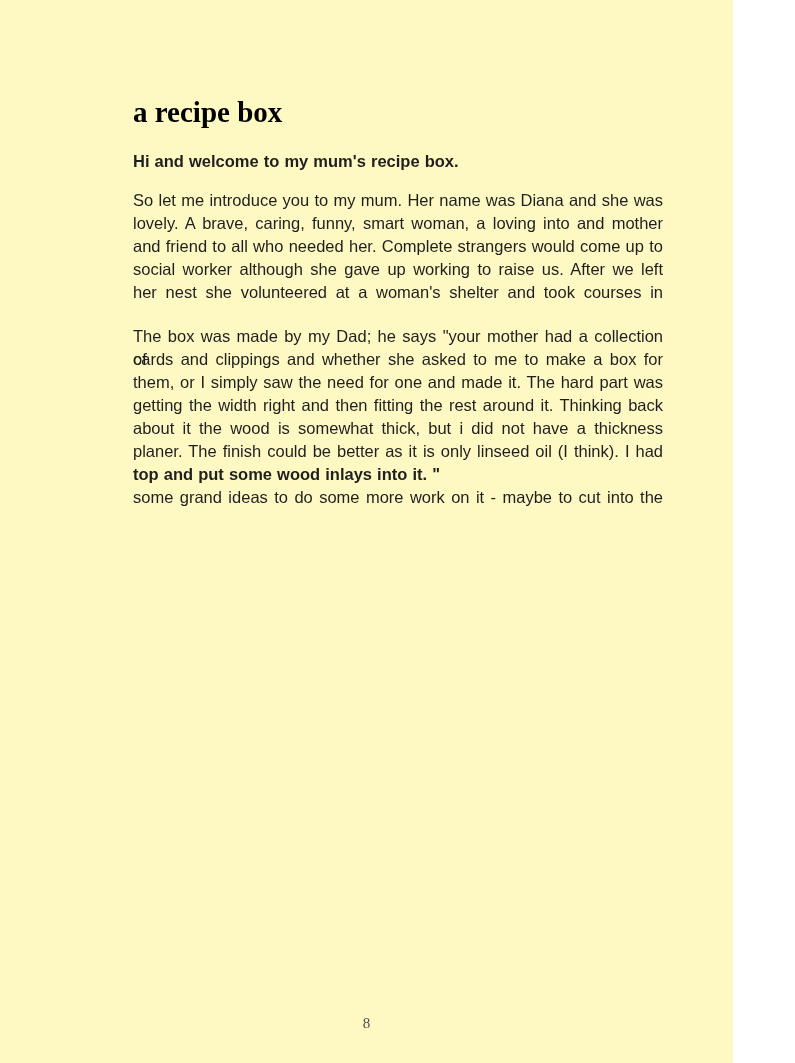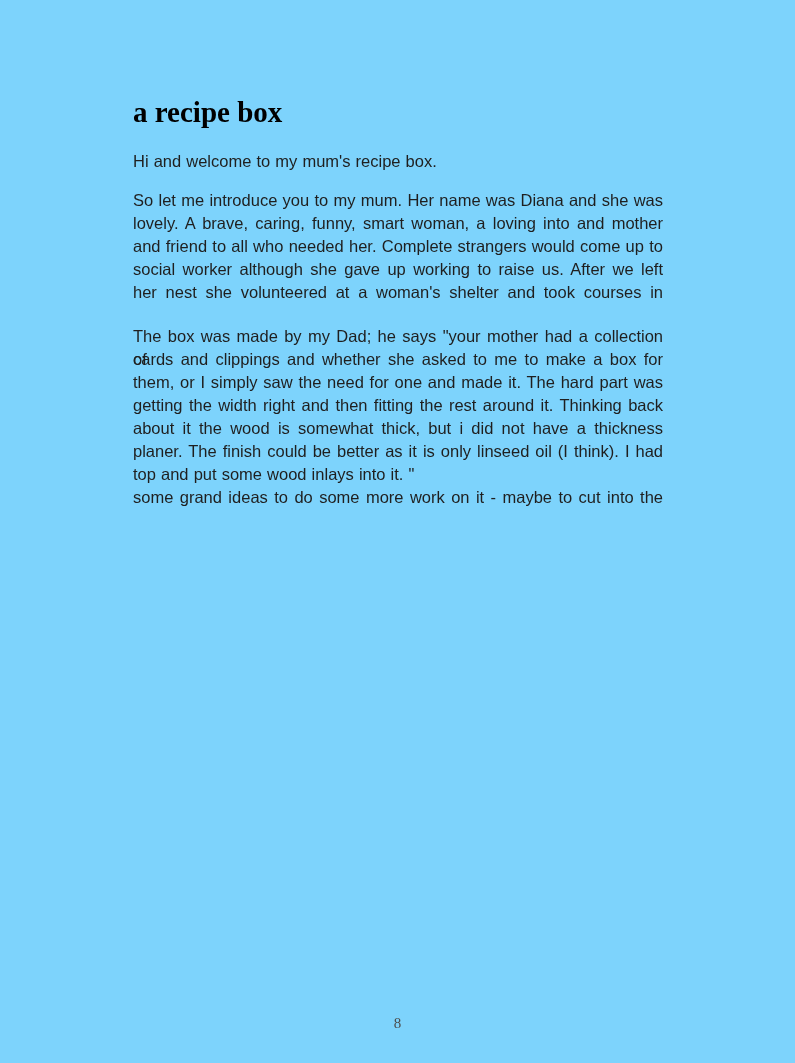--- a/index.html
+++ b/index.html
@@ -2,23 +2,23 @@
 <html><head>
 <meta charset="utf-8">
 <style>
   html, body {
     margin: 0;
     padding: 0;
     background: #ffffff;
   }
   .page {
     position: relative;
-    width: 795px;
+    width: 733px;
     height: 1063px;
-    background: #7dd3fc;
+    background: #fef9c3;
     overflow: hidden;
     font-family: "Liberation Sans", sans-serif;
     color: #1f1f1f;
   }
   .content {
     position: absolute;
     left: 133px;
     top: 96px;
     width: 530px;
   }
@@ -41,20 +41,21 @@
   .para:nth-of-type(4) { margin-bottom: 23px; }
   .line {
     height: 23px;
     text-align: justify;
     text-align-last: justify;
     white-space: normal;
   }
   .line.last {
     text-align: right;
     text-align-last: left;
+    font-weight: bold;
   }
   .page-number {
     position: absolute;
     left: 0;
     right: 0;
     top: 1013px;
     height: 20px;
     text-align: center;
     font-family: "Liberation Serif", serif;
     font-size: 15px;

